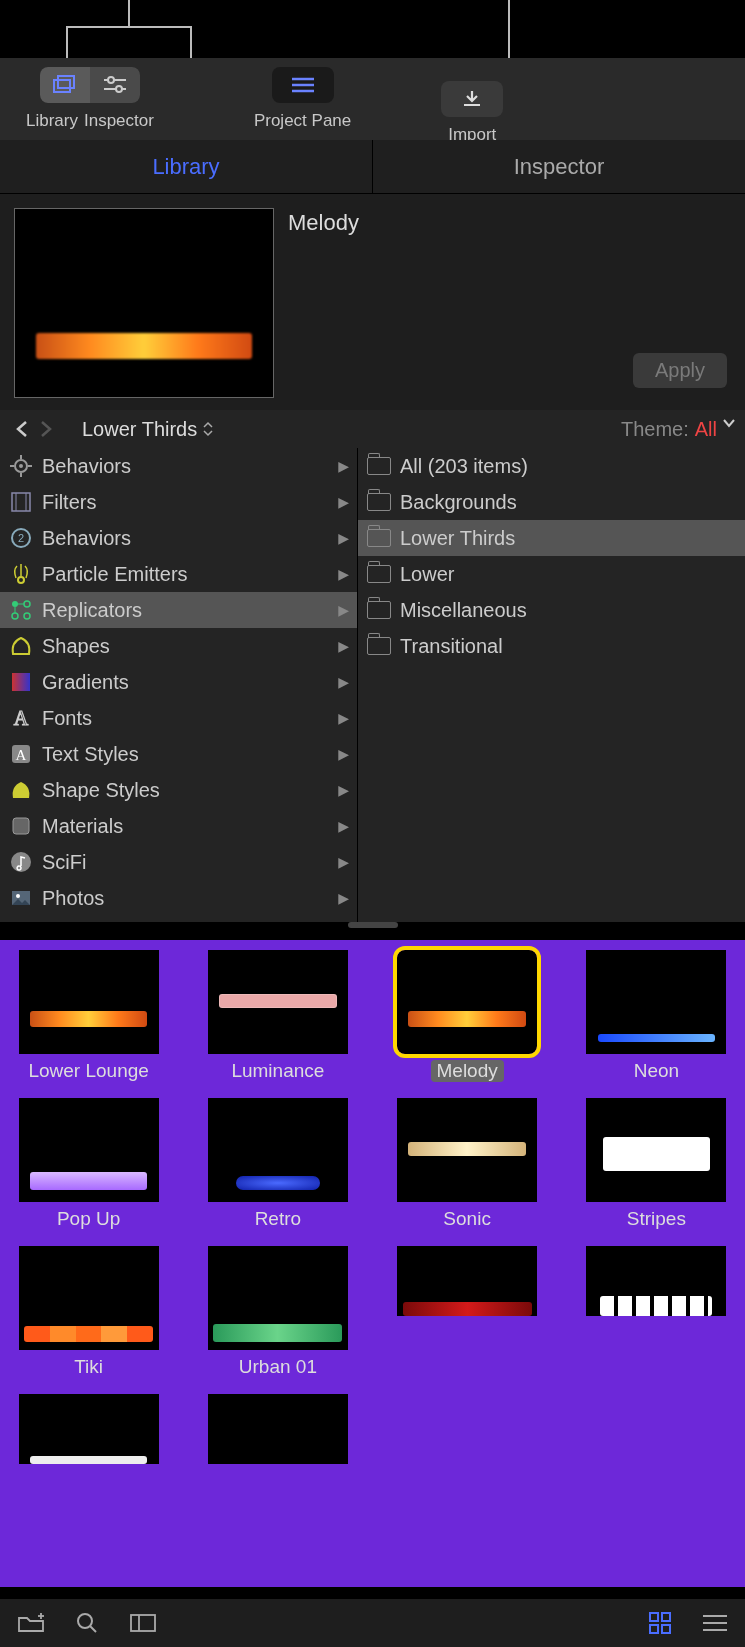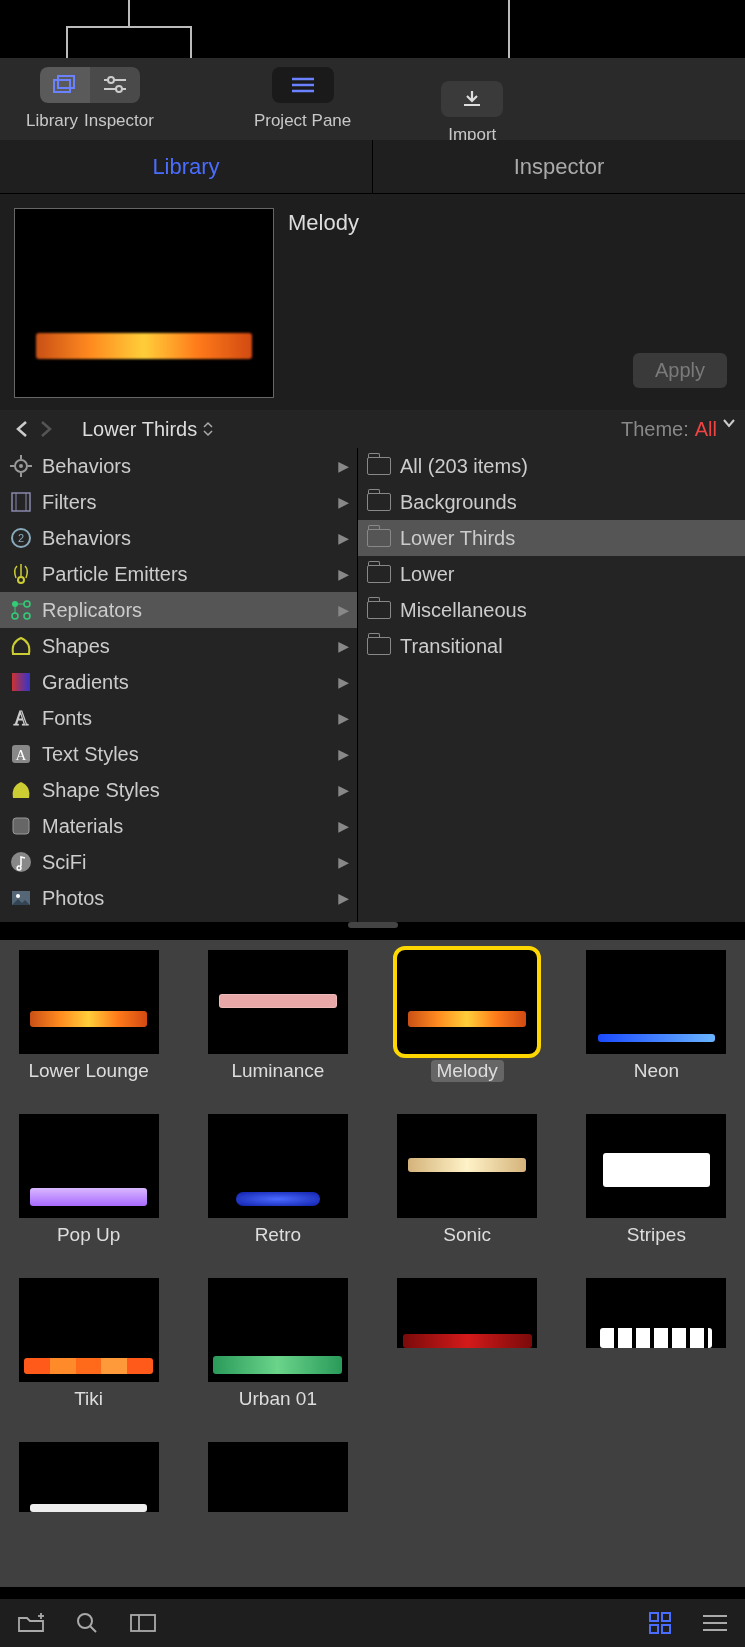--- a/index.html
+++ b/index.html
@@ -30,21 +30,21 @@
   .col{overflow:hidden;}
   .col.left{width:358px;border-right:1px solid #000;}
   .col.right{flex:1;}
   .row{height:36px;display:flex;align-items:center;padding:0 8px;font-size:20px;color:#ccc;gap:8px;}
   .row.selected{background:#555;}
   .row .arrow{margin-left:auto;color:#888;font-size:14px;}
   .icon-box{width:26px;height:26px;display:flex;align-items:center;justify-content:center;flex-shrink:0;}
   .folder-icon{width:24px;height:18px;border:1px solid #888;border-radius:2px;position:relative;}
   .folder-icon:before{content:"";position:absolute;top:-5px;left:0;width:10px;height:4px;border:1px solid #888;border-bottom:none;border-radius:2px 2px 0 0;}
   .drag-handle{position:absolute;top:922px;left:50%;transform:translateX(-50%);width:50px;height:6px;background:#444;border-radius:3px;}
-  .grid-area{position:absolute;top:940px;left:0;right:0;bottom:60px;background:#404040;padding:10px 14px;display:grid;grid-template-columns:repeat(4,1fr);gap:32px 40px;overflow:hidden;align-content:start;}
+  .grid-area{position:absolute;top:940px;left:0;right:0;bottom:60px;background:#6d28d9;padding:10px 14px;display:grid;grid-template-columns:repeat(4,1fr);gap:16px 40px;overflow:hidden;align-content:start;}
   .grid-item{display:flex;flex-direction:column;align-items:center;}
   .thumb{width:140px;height:104px;background:#000;position:relative;}
   .thumb-label{font-size:19px;color:#ddd;margin-top:6px;text-align:center;white-space:nowrap;}
   .grid-item.selected .thumb{outline:4px solid #ffd700;outline-offset:0;border-radius:8px;}
   .grid-item.selected .thumb-label{background:#666;border-radius:4px;padding:0 6px;}
   .bottom-bar{position:absolute;bottom:0;left:0;right:0;height:48px;background:#1e1e1e;display:flex;align-items:center;padding:0 18px;gap:32px;}
   .bb-icon{color:#aaa;}
   .bb-right{margin-left:auto;display:flex;gap:32px;align-items:center;}
   .grid-icon{color:#4a6dff;}
   

